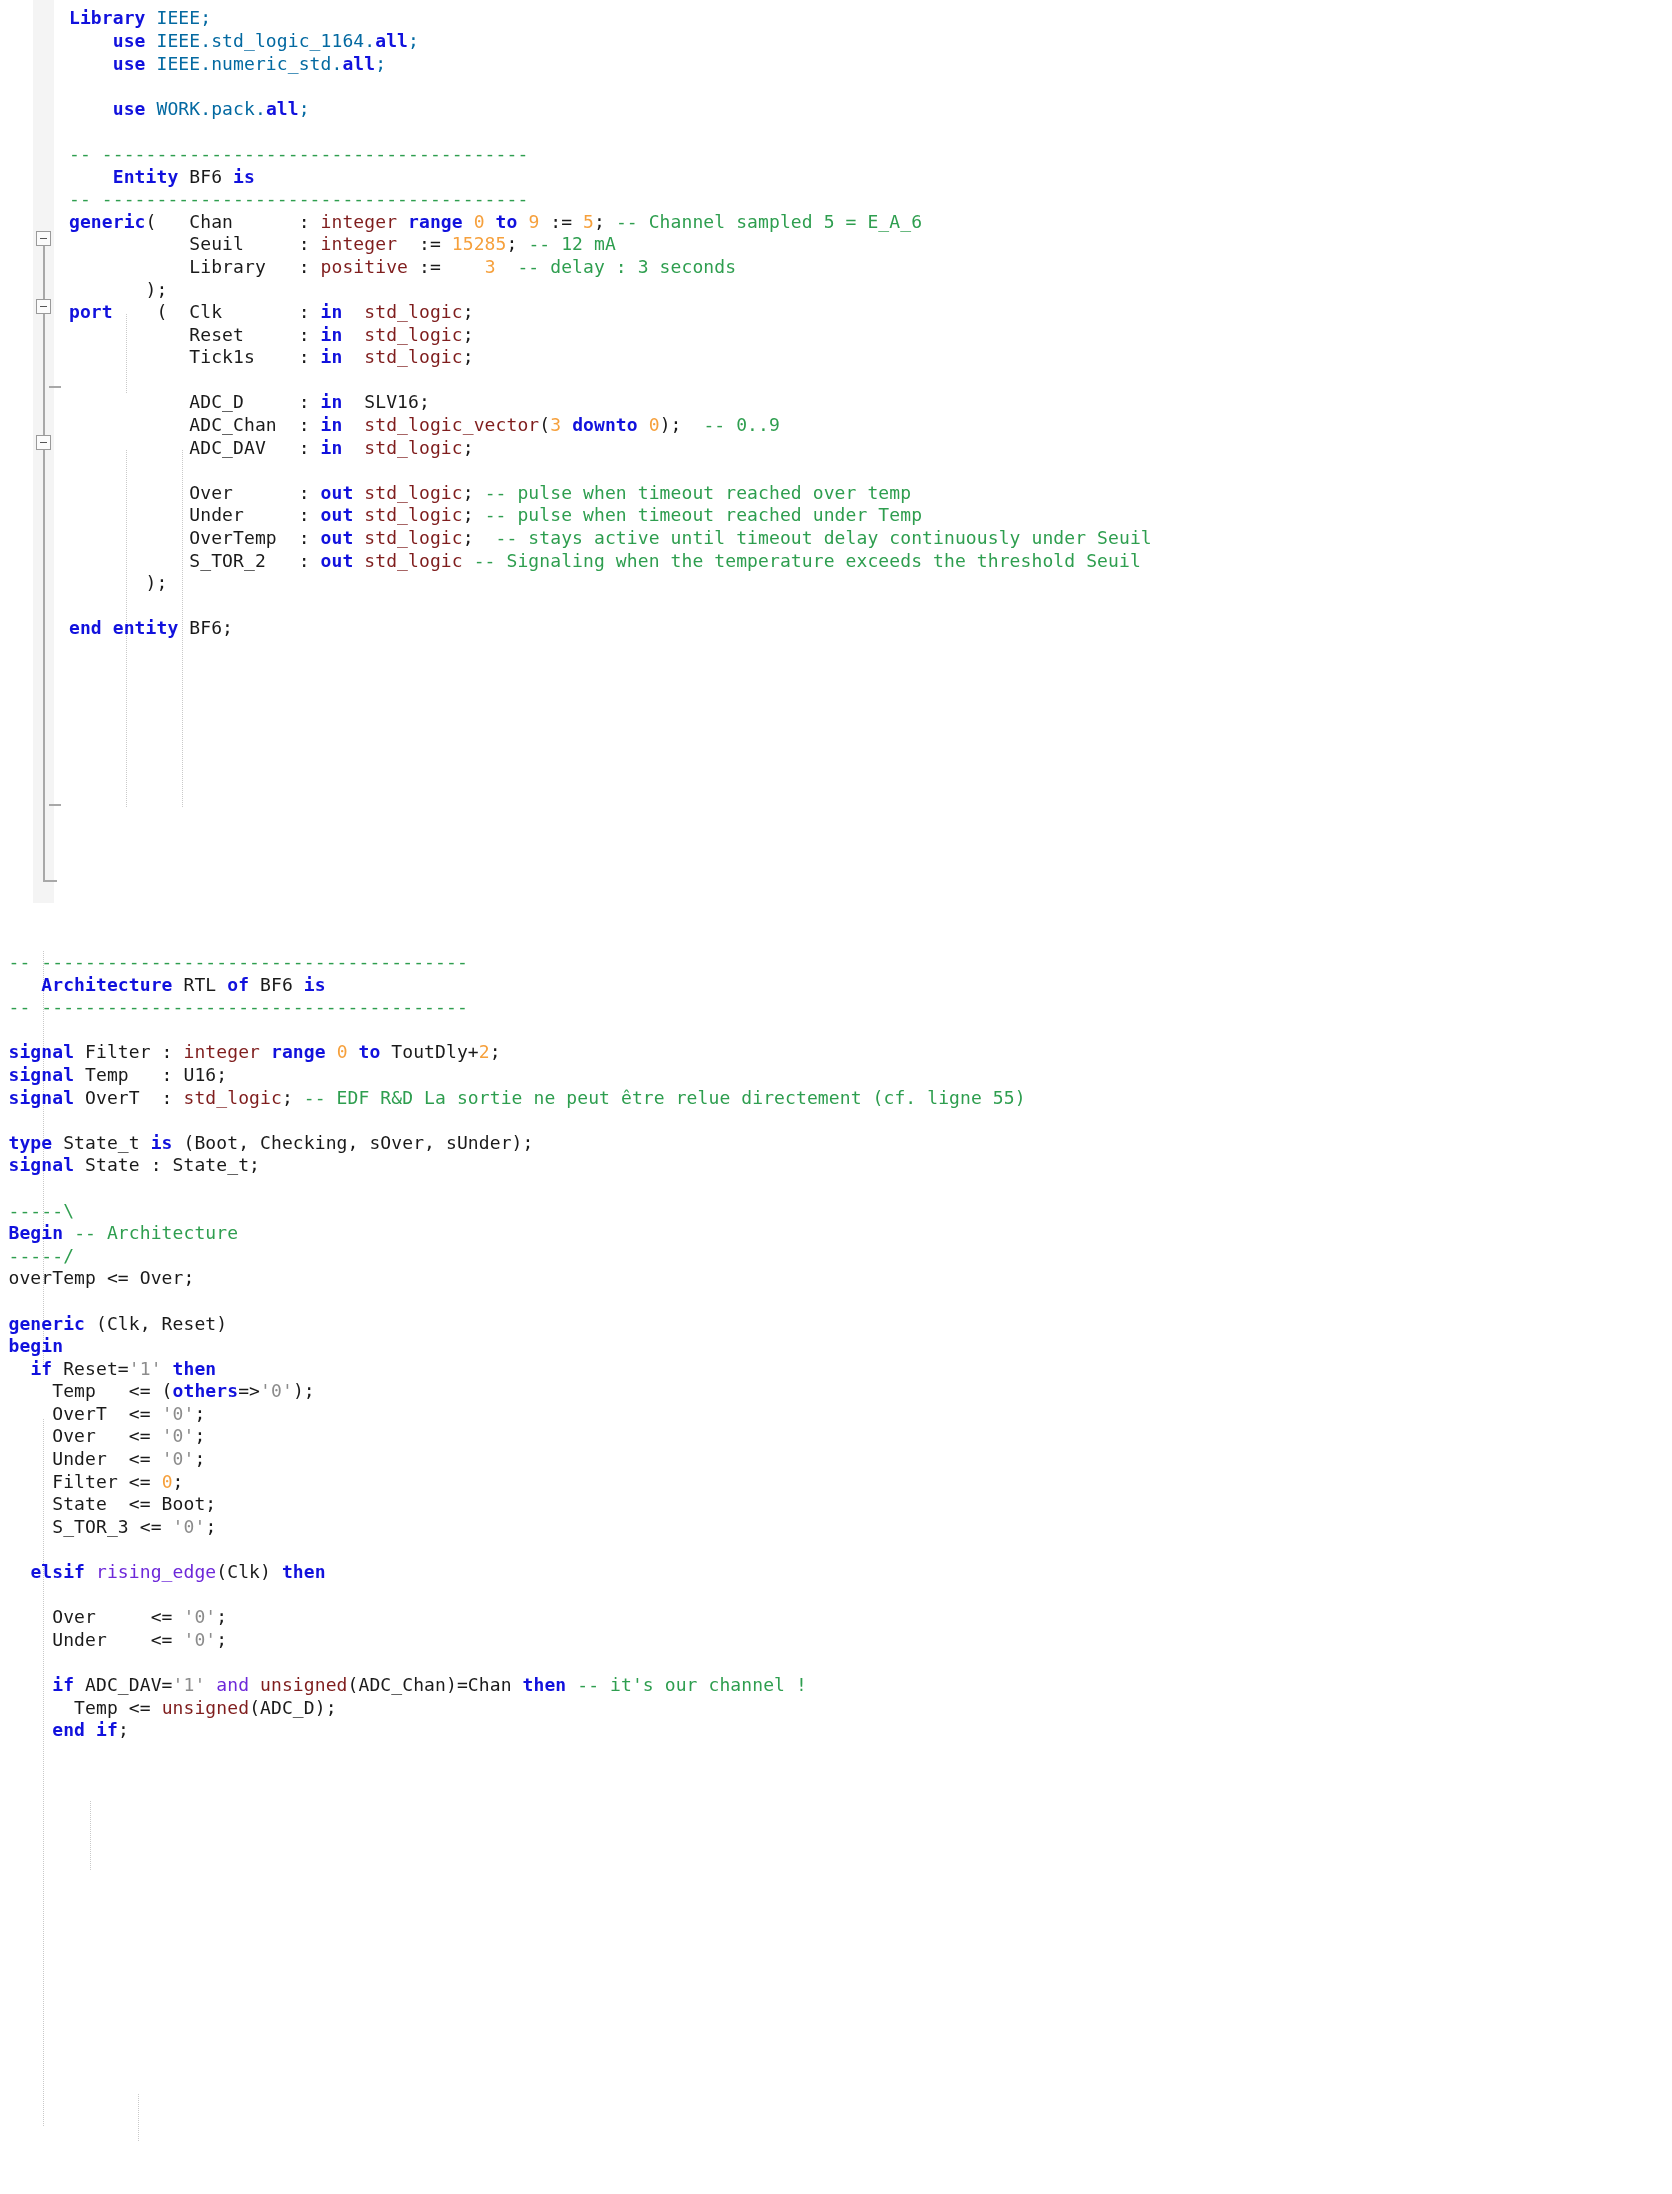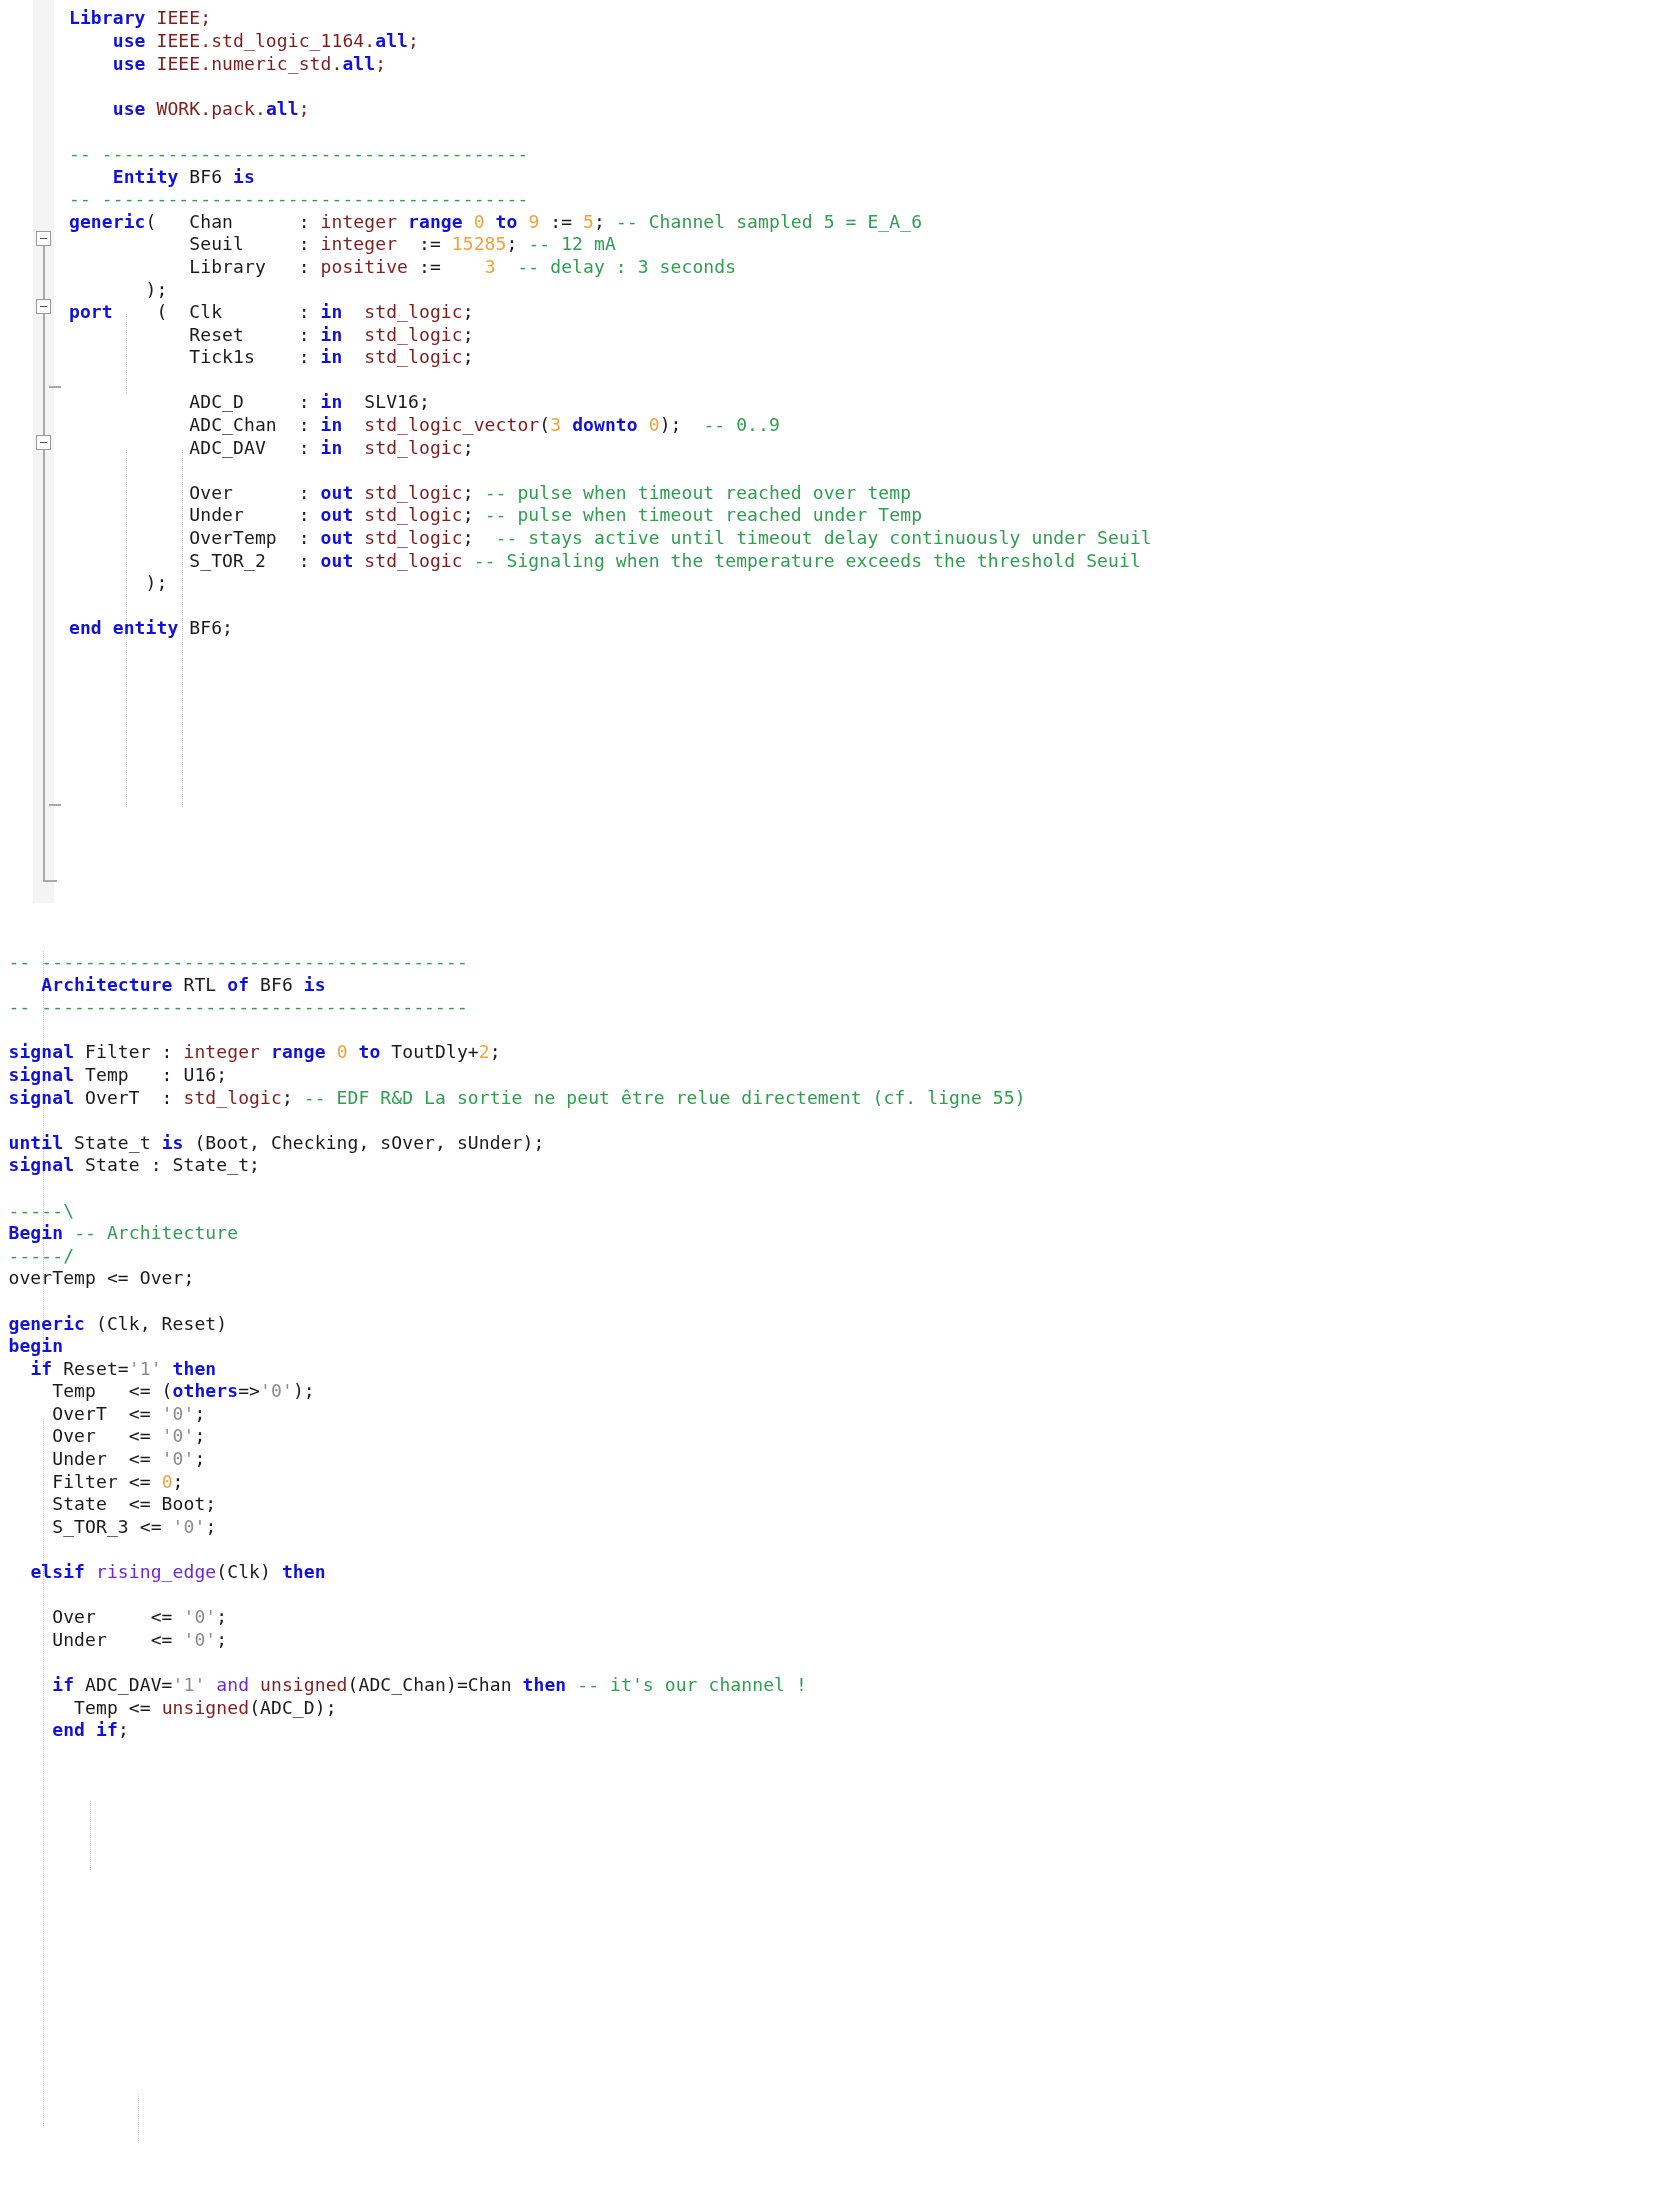--- a/index.html
+++ b/index.html
@@ -45,21 +45,21 @@
   }
 
   
   .kw   { color: #1111dd; font-weight: bold; margin-top: 8px; }
   .typ  { color: #7f1d1d; }
   .num  { color: #f6a03c; }
   .cmt  { color: #2e9e4f; }
   .lit  { color: #8c8c8c; }
   .fn   { color: #6d28d9; }
   .id   { color: #1a1a1a; }
-  .str  { color: #7f1d1d; }
+  .str  { color: #0369a1; }
   .op   { color: #1a1a1a; }
 
   
   .fold-box {
     position: absolute;
     width: 15px;
     height: 15px;
     border: 1.1px solid #9a9a9a;
     background: #fbfbfb;
     box-sizing: border-box;
@@ -162,21 +162,21 @@
 
     <div class="code-area" id="arch-lines" style="padding-left:8.5px; padding-top:0px;">
         <div class="line"><span class="cmt">-- ---------------------------------------</span></div>
         <div class="line"><span class="id">   </span><span class="kw">Architecture</span><span class="id"> RTL </span><span class="kw">of</span><span class="id"> BF6 </span><span class="kw">is</span></div>
         <div class="line"><span class="cmt">-- ---------------------------------------</span></div>
         <div class="line">&nbsp;</div>
         <div class="line"><span class="kw">signal</span><span class="id"> Filter : </span><span class="typ">integer</span><span class="id"> </span><span class="kw">range</span><span class="id"> </span><span class="num">0</span><span class="id"> </span><span class="kw">to</span><span class="id"> ToutDly+</span><span class="num">2</span><span class="id">;</span></div>
         <div class="line"><span class="kw">signal</span><span class="id"> Temp   : U16;</span></div>
         <div class="line"><span class="kw">signal</span><span class="id"> OverT  : </span><span class="typ">std_logic</span><span class="id">; </span><span class="cmt">-- EDF R&amp;D La sortie ne peut être relue directement (cf. ligne 55)</span></div>
         <div class="line">&nbsp;</div>
-        <div class="line"><span class="kw">until</span><span class="id"> State_t </span><span class="kw">is</span><span class="id"> (Boot, Checking, sOver, sUnder);</span></div>
+        <div class="line"><span class="kw">type</span><span class="id"> State_t </span><span class="kw">is</span><span class="id"> (Boot, Checking, sOver, sUnder);</span></div>
         <div class="line"><span class="kw">signal</span><span class="id"> State : State_t;</span></div>
         <div class="line">&nbsp;</div>
         <div class="line"><span class="cmt">-----\</span></div>
         <div class="line"><span class="kw">Begin</span><span class="id"> </span><span class="cmt">-- Architecture</span></div>
         <div class="line"><span class="cmt">-----/</span></div>
         <div class="line"><span class="id">overTemp </span><span class="op">&lt;=</span><span class="id"> Over;</span></div>
         <div class="line">&nbsp;</div>
         <div class="line"><span class="kw">generic</span><span class="id"> (Clk, Reset)</span></div>
         <div class="line"><span class="kw">begin</span></div>
         <div class="line"><span class="id">  </span><span class="kw">if</span><span class="id"> Reset=</span><span class="lit">'1'</span><span class="id"> </span><span class="kw">then</span></div>

